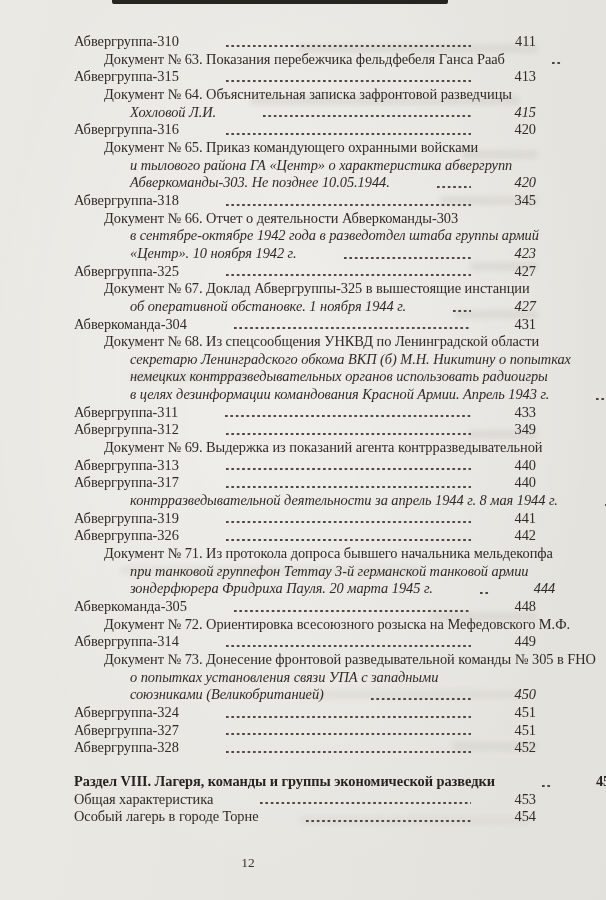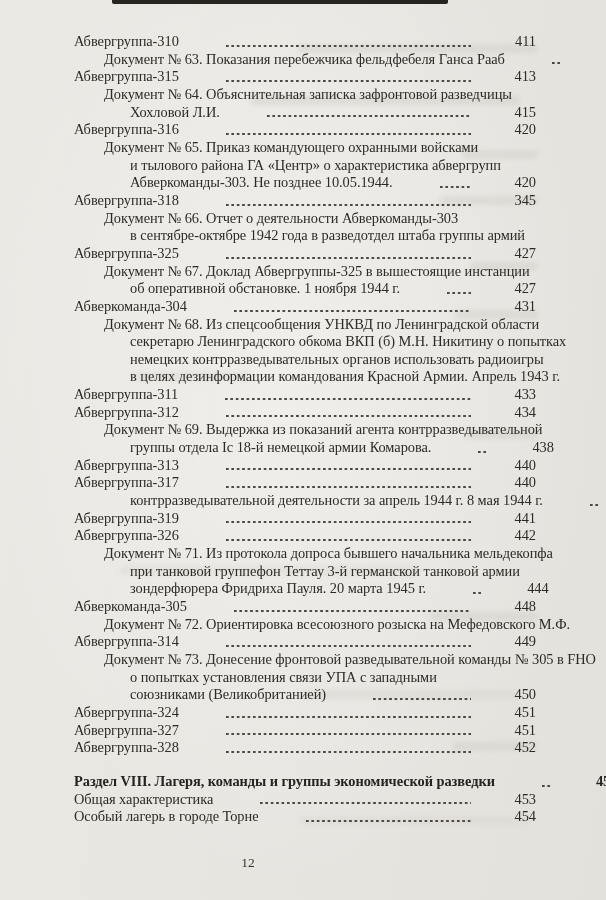--- a/index.html
+++ b/index.html
@@ -67,21 +67,21 @@
     letter-spacing: -0.05px;
   }
   .row {
     display: flex;
     align-items: baseline;
     white-space: nowrap;
     gap: 42px;
   }
   .row .t { flex: 0 0 auto; }
   .ind1 { padding-left: 30px; }
-  .ind2 { padding-left: 56px; }
+  .ind2 { padding-left: 56px; font-style: italic; }
   .leader {
     flex: 1 1 auto;
     min-width: 10px;
     height: 4px;
     align-self: flex-end;
     margin: 0 2px 3px 5px;
     background-image: radial-gradient(circle at 1.3px 2px, #4d473f 1.05px, rgba(0,0,0,0) 1.45px);
     background-size: 5.4px 4px;
     background-repeat: repeat-x;
   }
@@ -165,20 +165,25 @@
         <span class="t">Абвергруппа-318</span>
         <span class="leader"></span>
         <span class="pg">345</span>
       </div>
       <div class="row ind1">
         <span class="t">Документ № 66. Отчет о деятельности Абверкоманды-303</span>
       </div>
       <div class="row ind2">
         <span class="t">в сентябре-октябре 1942 года в разведотдел штаба группы армий</span>
       </div>
+      <div class="row ind2">
+        <span class="t">«Центр». 10 ноября 1942 г.</span>
+        <span class="leader"></span>
+        <span class="pg">423</span>
+      </div>
       <div class="row ind0">
         <span class="t">Абвергруппа-325</span>
         <span class="leader"></span>
         <span class="pg">427</span>
       </div>
       <div class="row ind1">
         <span class="t">Документ № 67. Доклад Абвергруппы-325 в вышестоящие инстанции</span>
       </div>
       <div class="row ind2">
         <span class="t">об оперативной обстановке. 1 ноября 1944 г.</span>
@@ -205,29 +210,24 @@
         <span class="pg">432</span>
       </div>
       <div class="row ind0">
         <span class="t">Абвергруппа-311</span>
         <span class="leader"></span>
         <span class="pg">433</span>
       </div>
       <div class="row ind0">
         <span class="t">Абвергруппа-312</span>
         <span class="leader"></span>
-        <span class="pg">434</span>
+        <span class="pg">349</span>
       </div>
       <div class="row ind1">
         <span class="t">Документ № 69. Выдержка из показаний агента контрразведывательной</span>
-      </div>
-      <div class="row ind2">
-        <span class="t">группы отдела Ic 18-й немецкой армии Комарова.</span>
-        <span class="leader"></span>
-        <span class="pg">438</span>
       </div>
       <div class="row ind0">
         <span class="t">Абвергруппа-313</span>
         <span class="leader"></span>
         <span class="pg">440</span>
       </div>
       <div class="row ind0">
         <span class="t">Абвергруппа-317</span>
         <span class="leader"></span>
         <span class="pg">440</span>

